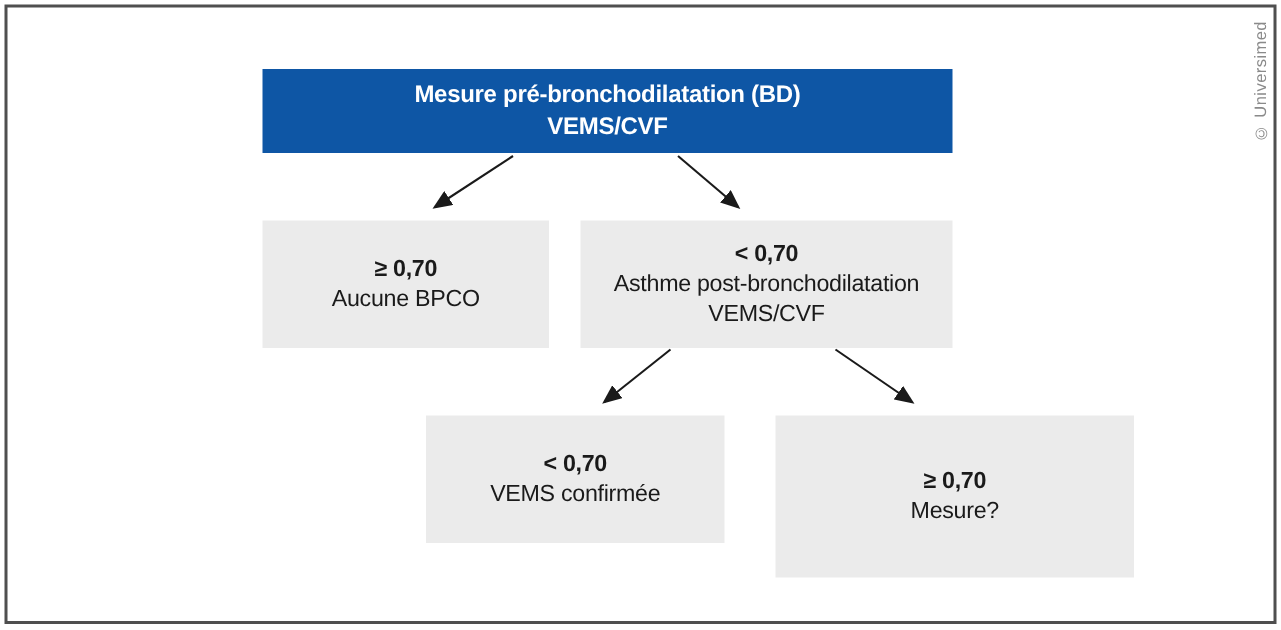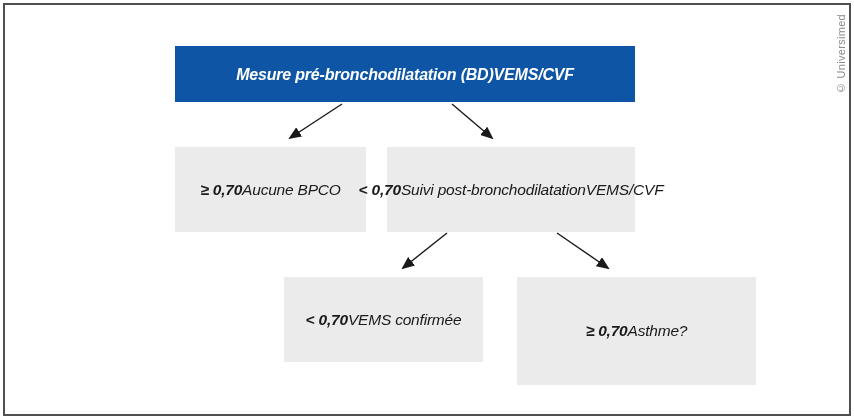--- a/index.html
+++ b/index.html
@@ -20,25 +20,24 @@
     overflow:hidden;
   }
   .frame{
     position:absolute;
     left:3px;top:3px;right:3px;bottom:4px;
     border:2px solid var(--frame-border,#4f4f4f);
     pointer-events:none;
   }
   .box{
     position:absolute;
-    display:flex;flex-direction:row;
+    display:flex;flex-direction:column;
     justify-content:center;align-items:center;
     text-align:left;
     box-sizing:border-box;
-    font-style:italic;
   }
   .box-blue{
     background:var(--primary-blue,#0e56a5);
     color:#ffffff;
   }
   .box-gray{
     background:var(--box-gray,#ebebeb);
     color:var(--text-dark,#1a1a1a);
   }
   .line{
@@ -86,32 +85,32 @@
     <div class="line">VEMS/CVF</div>
   </div>
 
   <div class="box box-gray" id="box-no-bpco">
     <div class="line value">≥ 0,70</div>
     <div class="line">Aucune BPCO</div>
   </div>
 
   <div class="box box-gray" id="box-post-bd">
     <div class="line value">&lt; 0,70</div>
-    <div class="line">Suivi post-bronchodilatation</div>
+    <div class="line">Asthme post-bronchodilatation</div>
     <div class="line">VEMS/CVF</div>
   </div>
 
   <div class="box box-gray" id="box-confirmed">
     <div class="line value">&lt; 0,70</div>
     <div class="line">VEMS confirmée</div>
   </div>
 
   <div class="box box-gray" id="box-asthme">
     <div class="line value">≥ 0,70</div>
-    <div class="line">Asthme?</div>
+    <div class="line">Mesure?</div>
   </div>
 
   <svg class="arrows" viewBox="0 0 854 420">
     <defs>
       <marker id="ah" markerUnits="userSpaceOnUse" markerWidth="13" markerHeight="11" refX="11" refY="5.5" orient="auto">
         <path d="M0,0 L13,5.5 L0,11 Z" fill="#1a1a1a"></path>
       </marker>
     </defs>
     <line x1="342" y1="104" x2="290" y2="138" stroke="#1a1a1a" stroke-width="1.4" marker-end="url(#ah)"></line>
     <line x1="452" y1="104" x2="492" y2="138" stroke="#1a1a1a" stroke-width="1.4" marker-end="url(#ah)"></line>

